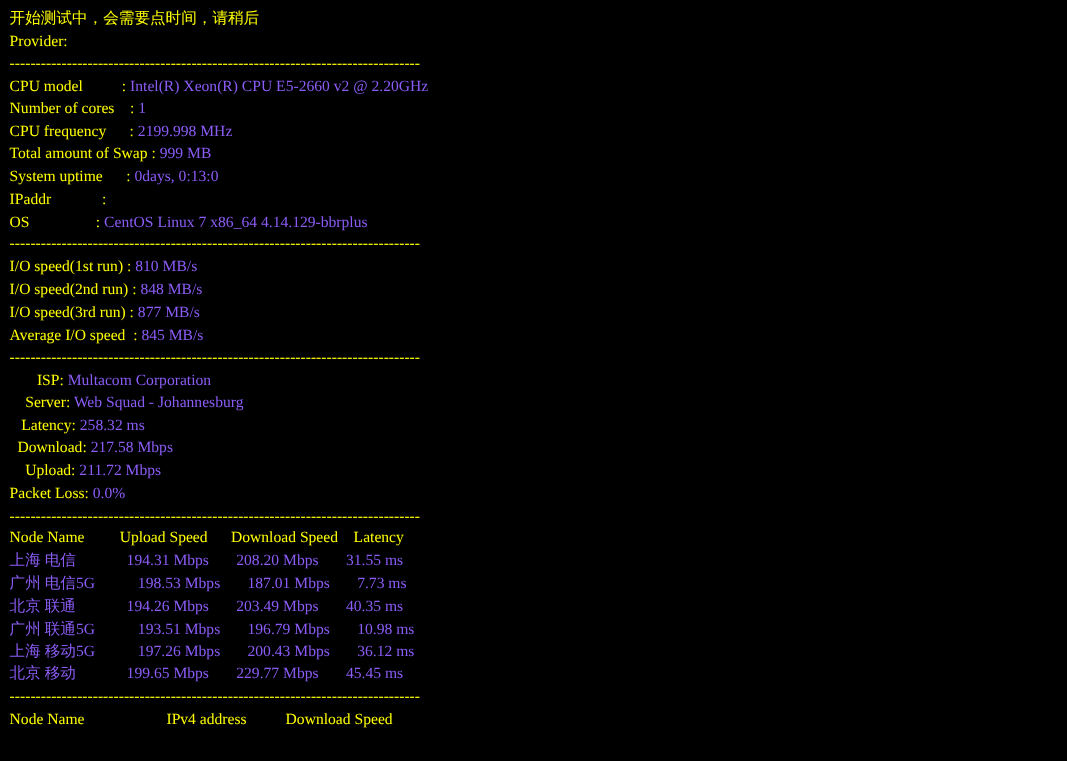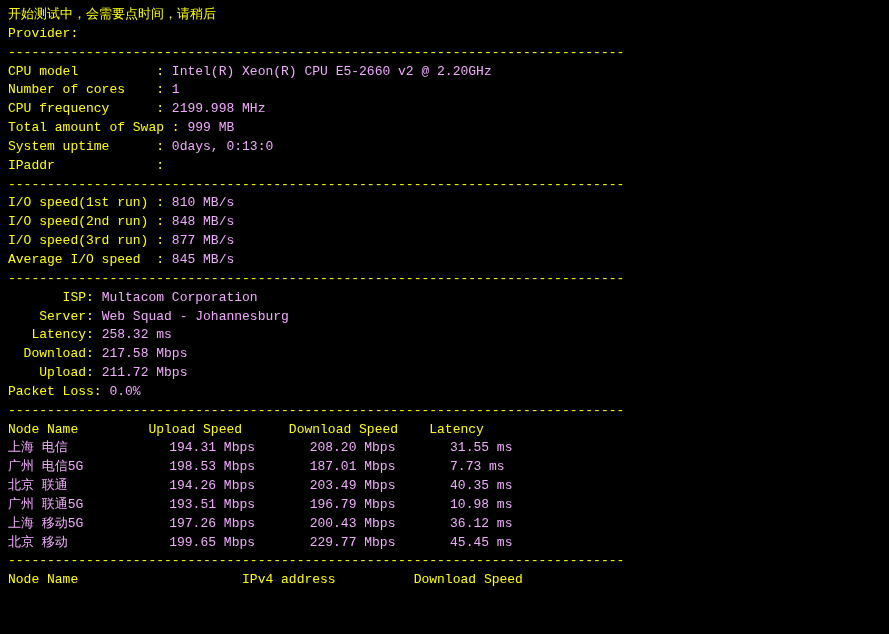--- a/index.html
+++ b/index.html
@@ -7,39 +7,40 @@
       background: #000;
       color: #ffff00;
       font-family: 'Courier New', Courier, monospace;
       font-size: 13px;
       line-height: 1.45;
       padding: 6px 8px;
       width: 889px;
       min-height: 634px;
       overflow: hidden;
     }
-    .line { white-space: pre; }
-    .cyan { color: #f0abfc; }
+    .line { white-space: pre; font-family: Liberation Serif, serif; }
+    .cyan { color: #8b5cf6; }
     .yellow { color: #ffff00; }
     .divider { color: #ffff00; }
   </style>
 </head>
 <body>
 
 <div class="line yellow">开始测试中，会需要点时间，请稍后</div>
 <div class="line yellow">Provider:</div>
 <div class="line divider">-------------------------------------------------------------------------------</div>
 
 <div id="system-info-block">
     <div class="line"><span class="yellow">CPU model          : </span><span class="cyan">Intel(R) Xeon(R) CPU E5-2660 v2 @ 2.20GHz</span></div>
     <div class="line"><span class="yellow">Number of cores    : </span><span class="cyan">1</span></div>
     <div class="line"><span class="yellow">CPU frequency      : </span><span class="cyan">2199.998 MHz</span></div>
     <div class="line"><span class="yellow">Total amount of Swap : </span><span class="cyan">999 MB</span></div>
     <div class="line"><span class="yellow">System uptime      : </span><span class="cyan">0days, 0:13:0</span></div>
     <div class="line"><span class="yellow">IPaddr             : </span><span class="cyan"></span></div>
+    <div class="line"><span class="yellow">OS                 : </span><span class="cyan">CentOS Linux 7 x86_64 4.14.129-bbrplus</span></div>
   </div>
 
 <div class="line divider">-------------------------------------------------------------------------------</div>
 
 <div id="io-info-block">
     <div class="line"><span class="yellow">I/O speed(1st run) : </span><span class="cyan">810 MB/s</span></div>
     <div class="line"><span class="yellow">I/O speed(2nd run) : </span><span class="cyan">848 MB/s</span></div>
     <div class="line"><span class="yellow">I/O speed(3rd run) : </span><span class="cyan">877 MB/s</span></div>
     <div class="line"><span class="yellow">Average I/O speed  : </span><span class="cyan">845 MB/s</span></div>
   </div>

